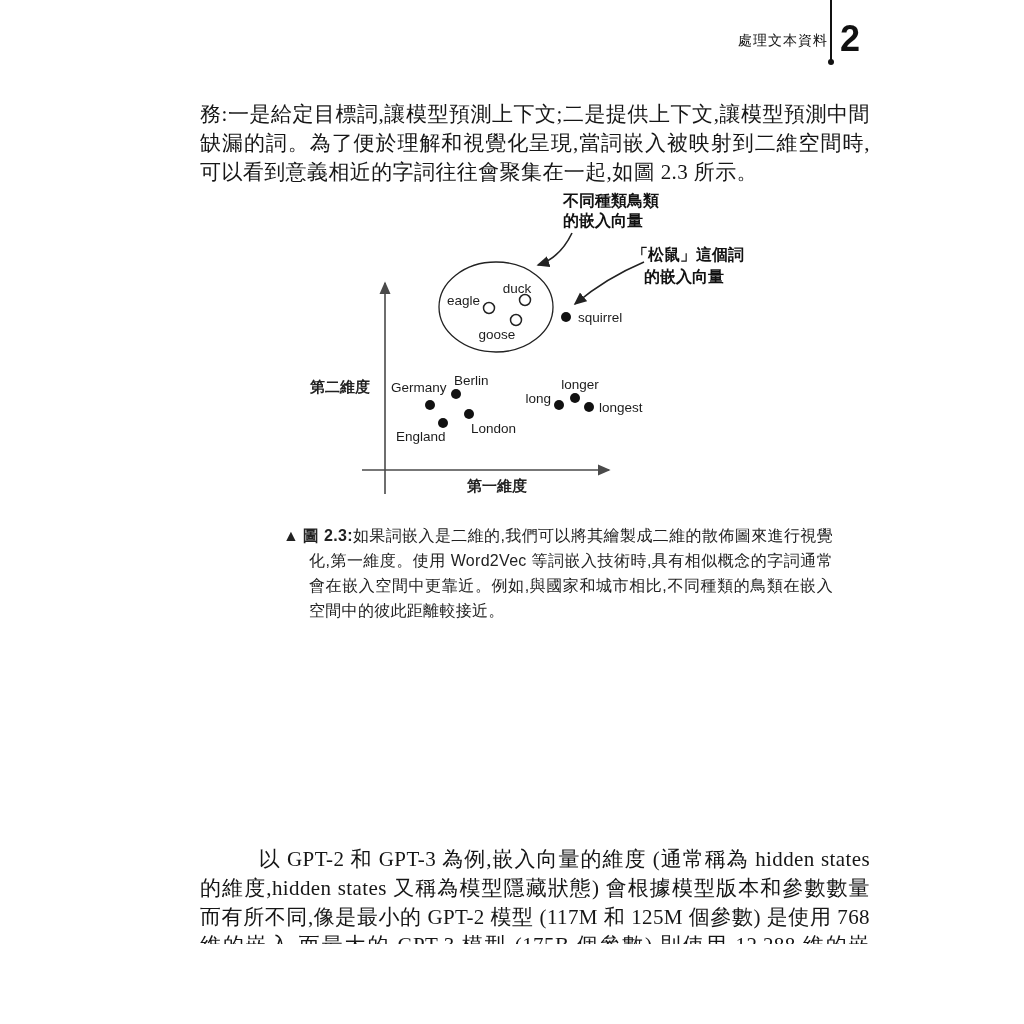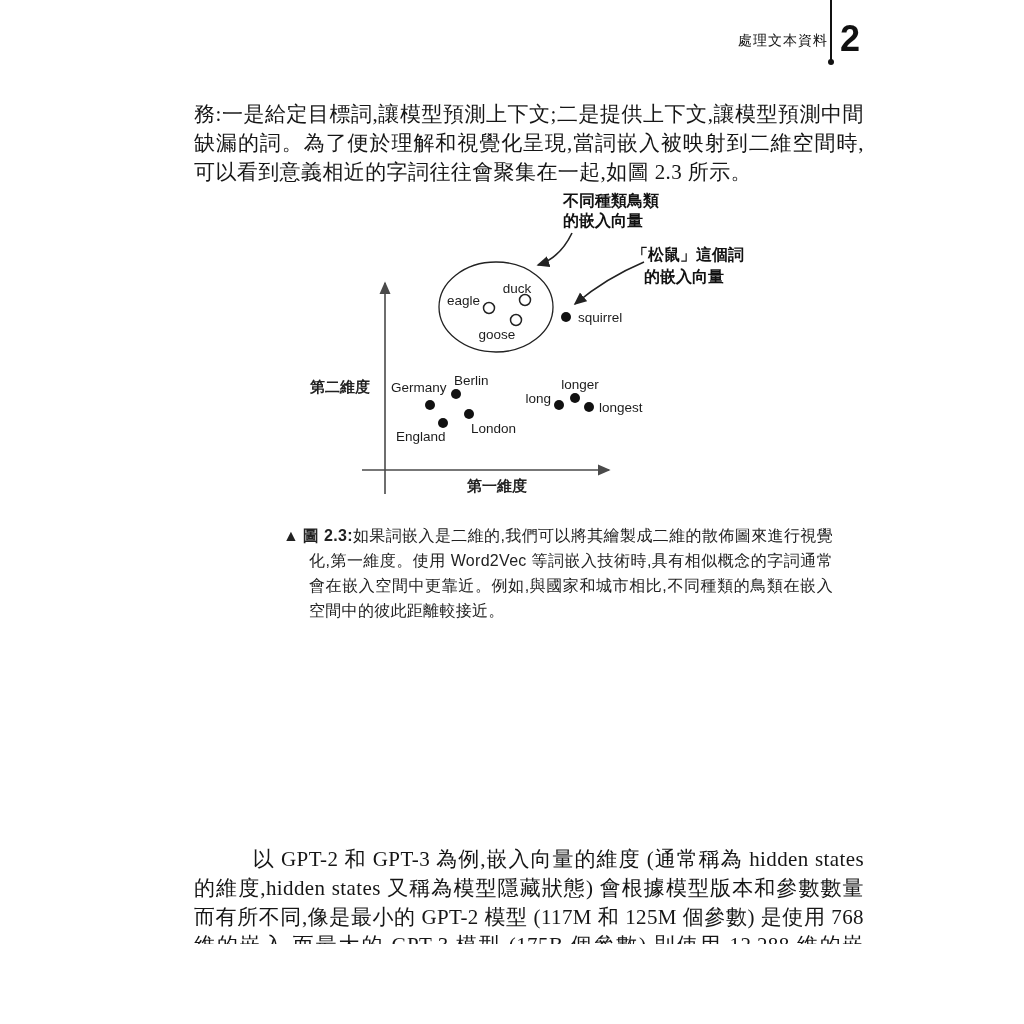--- a/index.html
+++ b/index.html
@@ -6,21 +6,21 @@
   .page{position:relative;width:1024px;height:944px;background:#fff;overflow:hidden;
         font-family:"Liberation Serif","DejaVu Serif",serif;color:#141414;}
   
   .chapter-title{position:absolute;left:738px;top:32px;font-family:"Liberation Sans","DejaVu Sans",sans-serif;
         font-size:14px;letter-spacing:1px;color:#111;}
   .chapter-rule{position:absolute;left:830px;top:0;width:2px;height:61px;background:#111;}
   .chapter-rule-dot{position:absolute;left:828px;top:59px;width:6px;height:6px;border-radius:50%;background:#111;}
   .chapter-num{position:absolute;left:840px;top:18px;font-family:"Liberation Sans","DejaVu Sans",sans-serif;
         font-size:36px;font-weight:bold;color:#111;}
   
-  .body-text{position:absolute;left:194px;width:670px;font-size:21px;line-height:28.8px;
+  .body-text{position:absolute;left:200px;width:670px;font-size:21px;line-height:28.8px;
         text-align:justify;letter-spacing:0.4px;color:#161616;}
   .p1{top:79px;}
   .p2{top:626px;text-indent:2.8em;}
   .p3{top:824px;text-indent:2.8em;}
   
   .figure-svg{position:absolute;left:270px;top:185px;width:500px;height:315px;}
   .axis{stroke:#4a4a4a;stroke-width:1.6;fill:none;}
   .cluster-ellipse{stroke:#222;stroke-width:1.3;fill:none;}
   .anno-arrow{stroke:#222;stroke-width:1.6;fill:none;}
   .anno-text{font-family:"Liberation Sans","DejaVu Sans",sans-serif;font-size:16px;font-weight:bold;fill:#111;}

